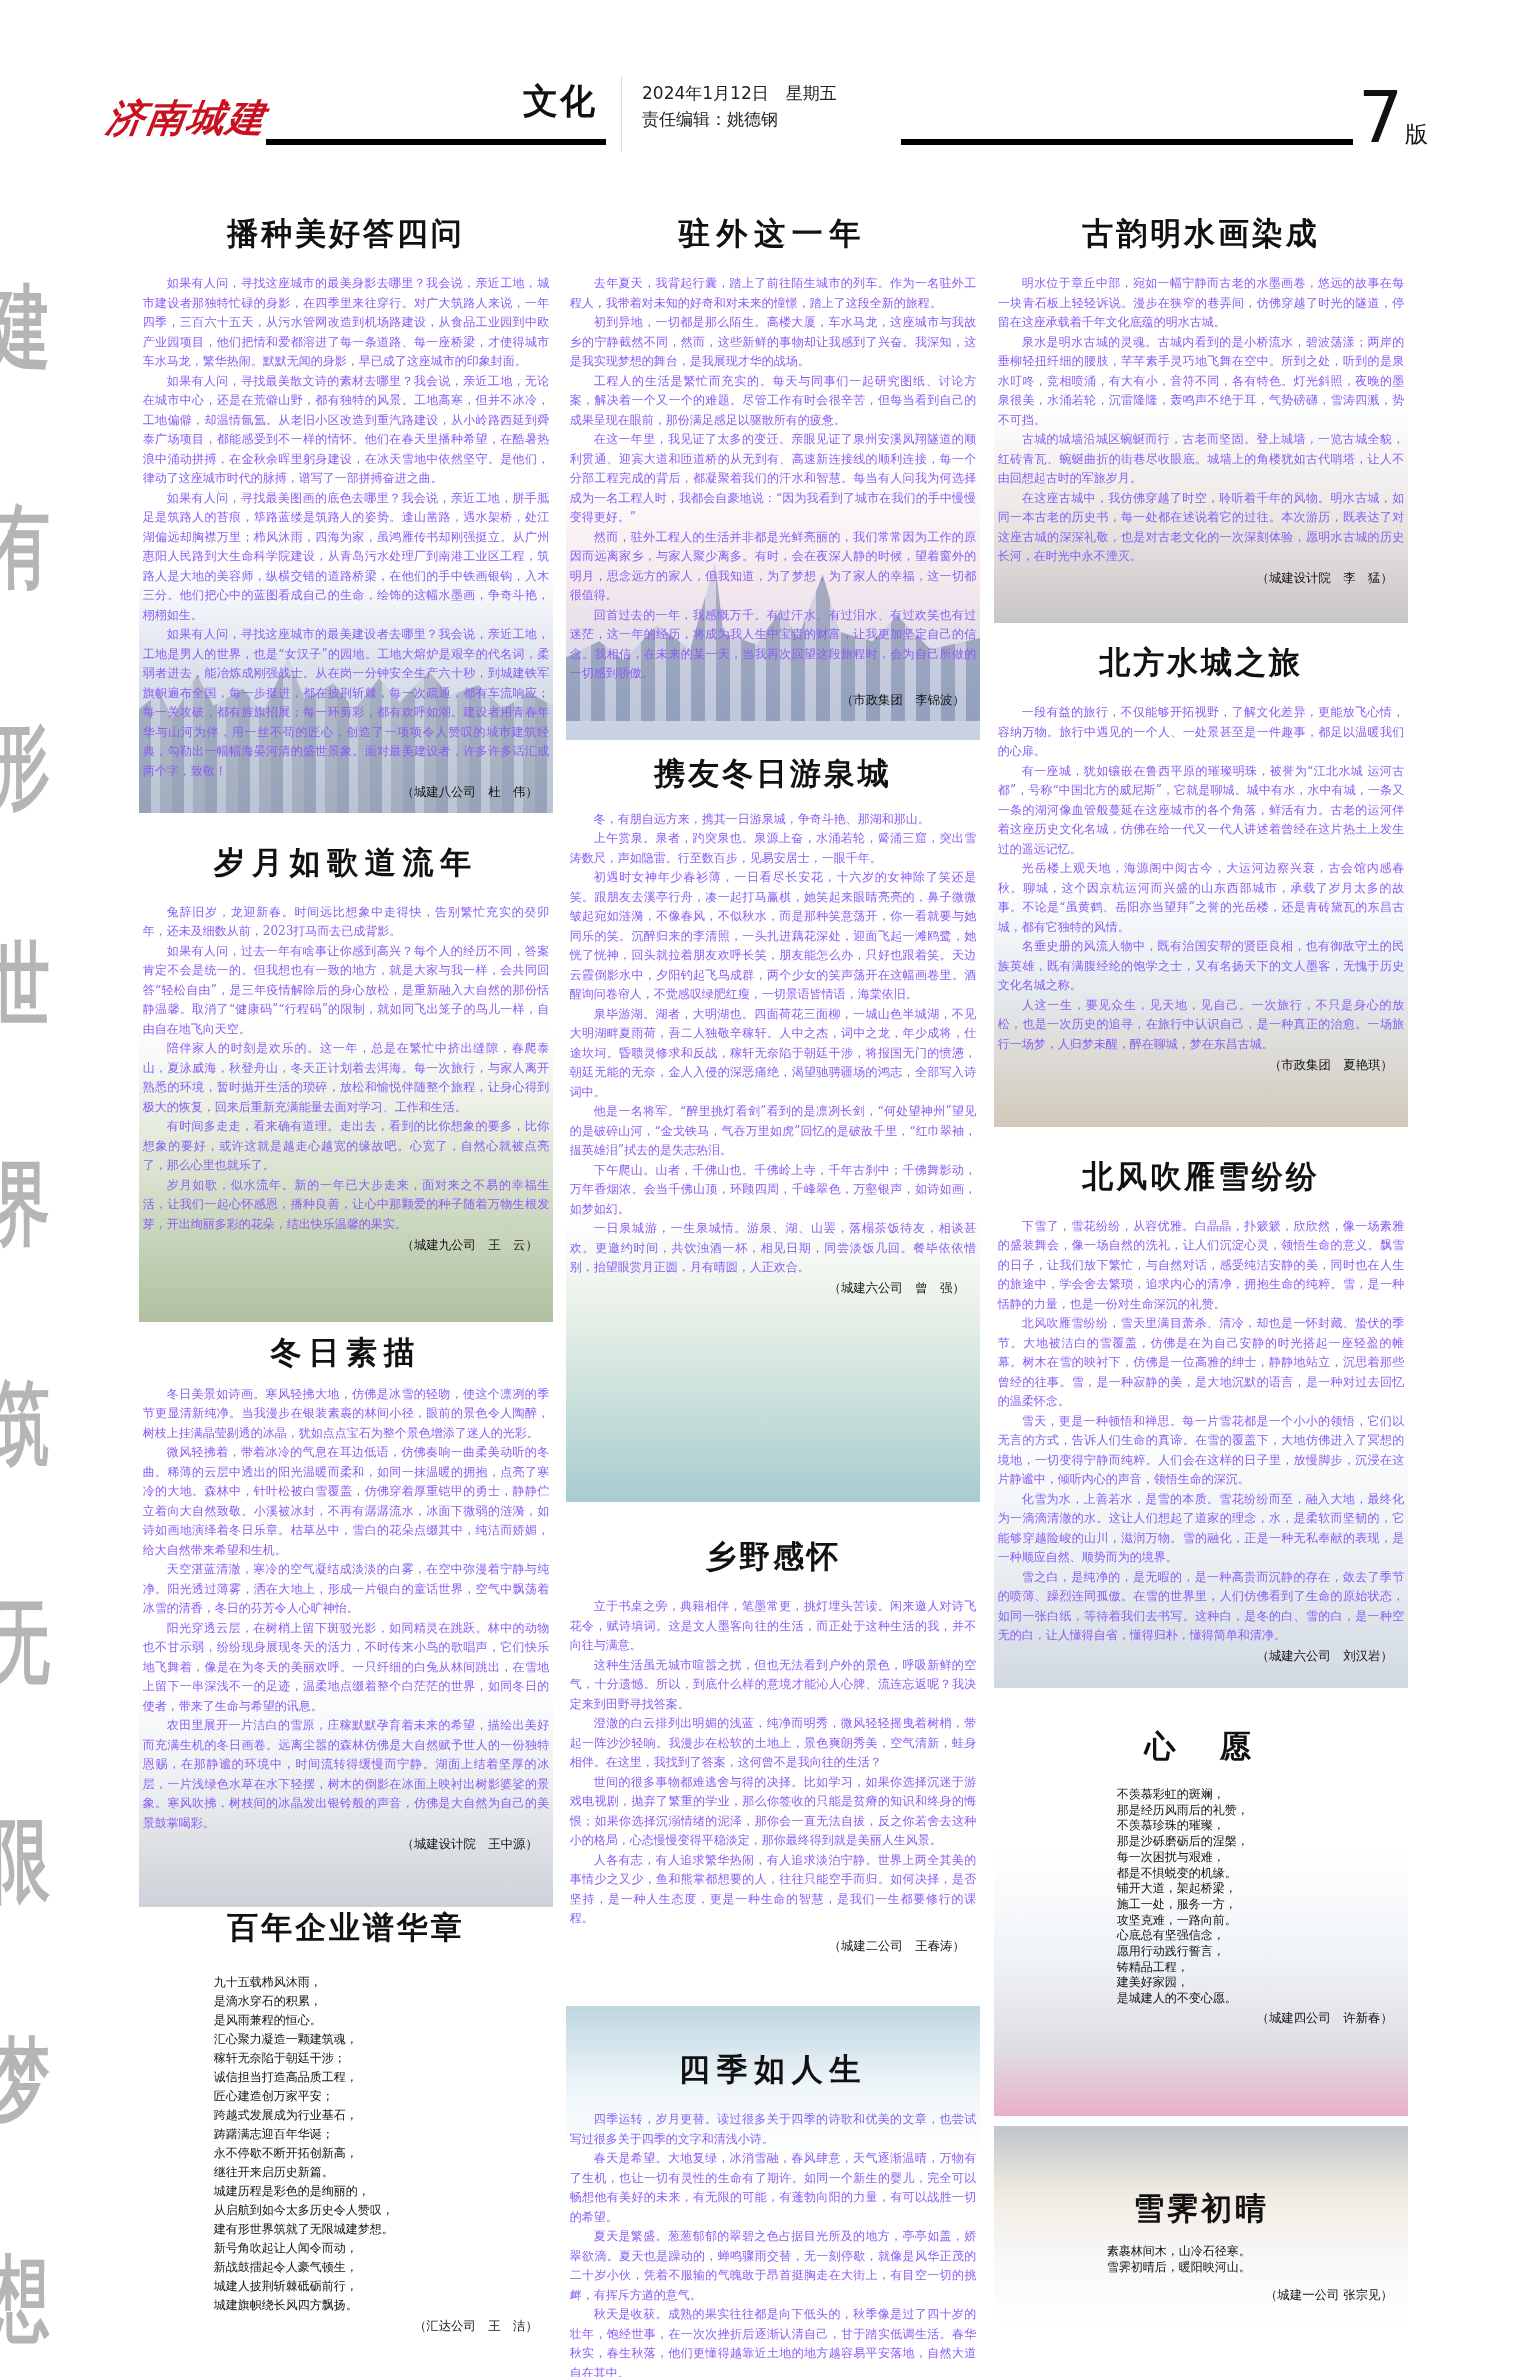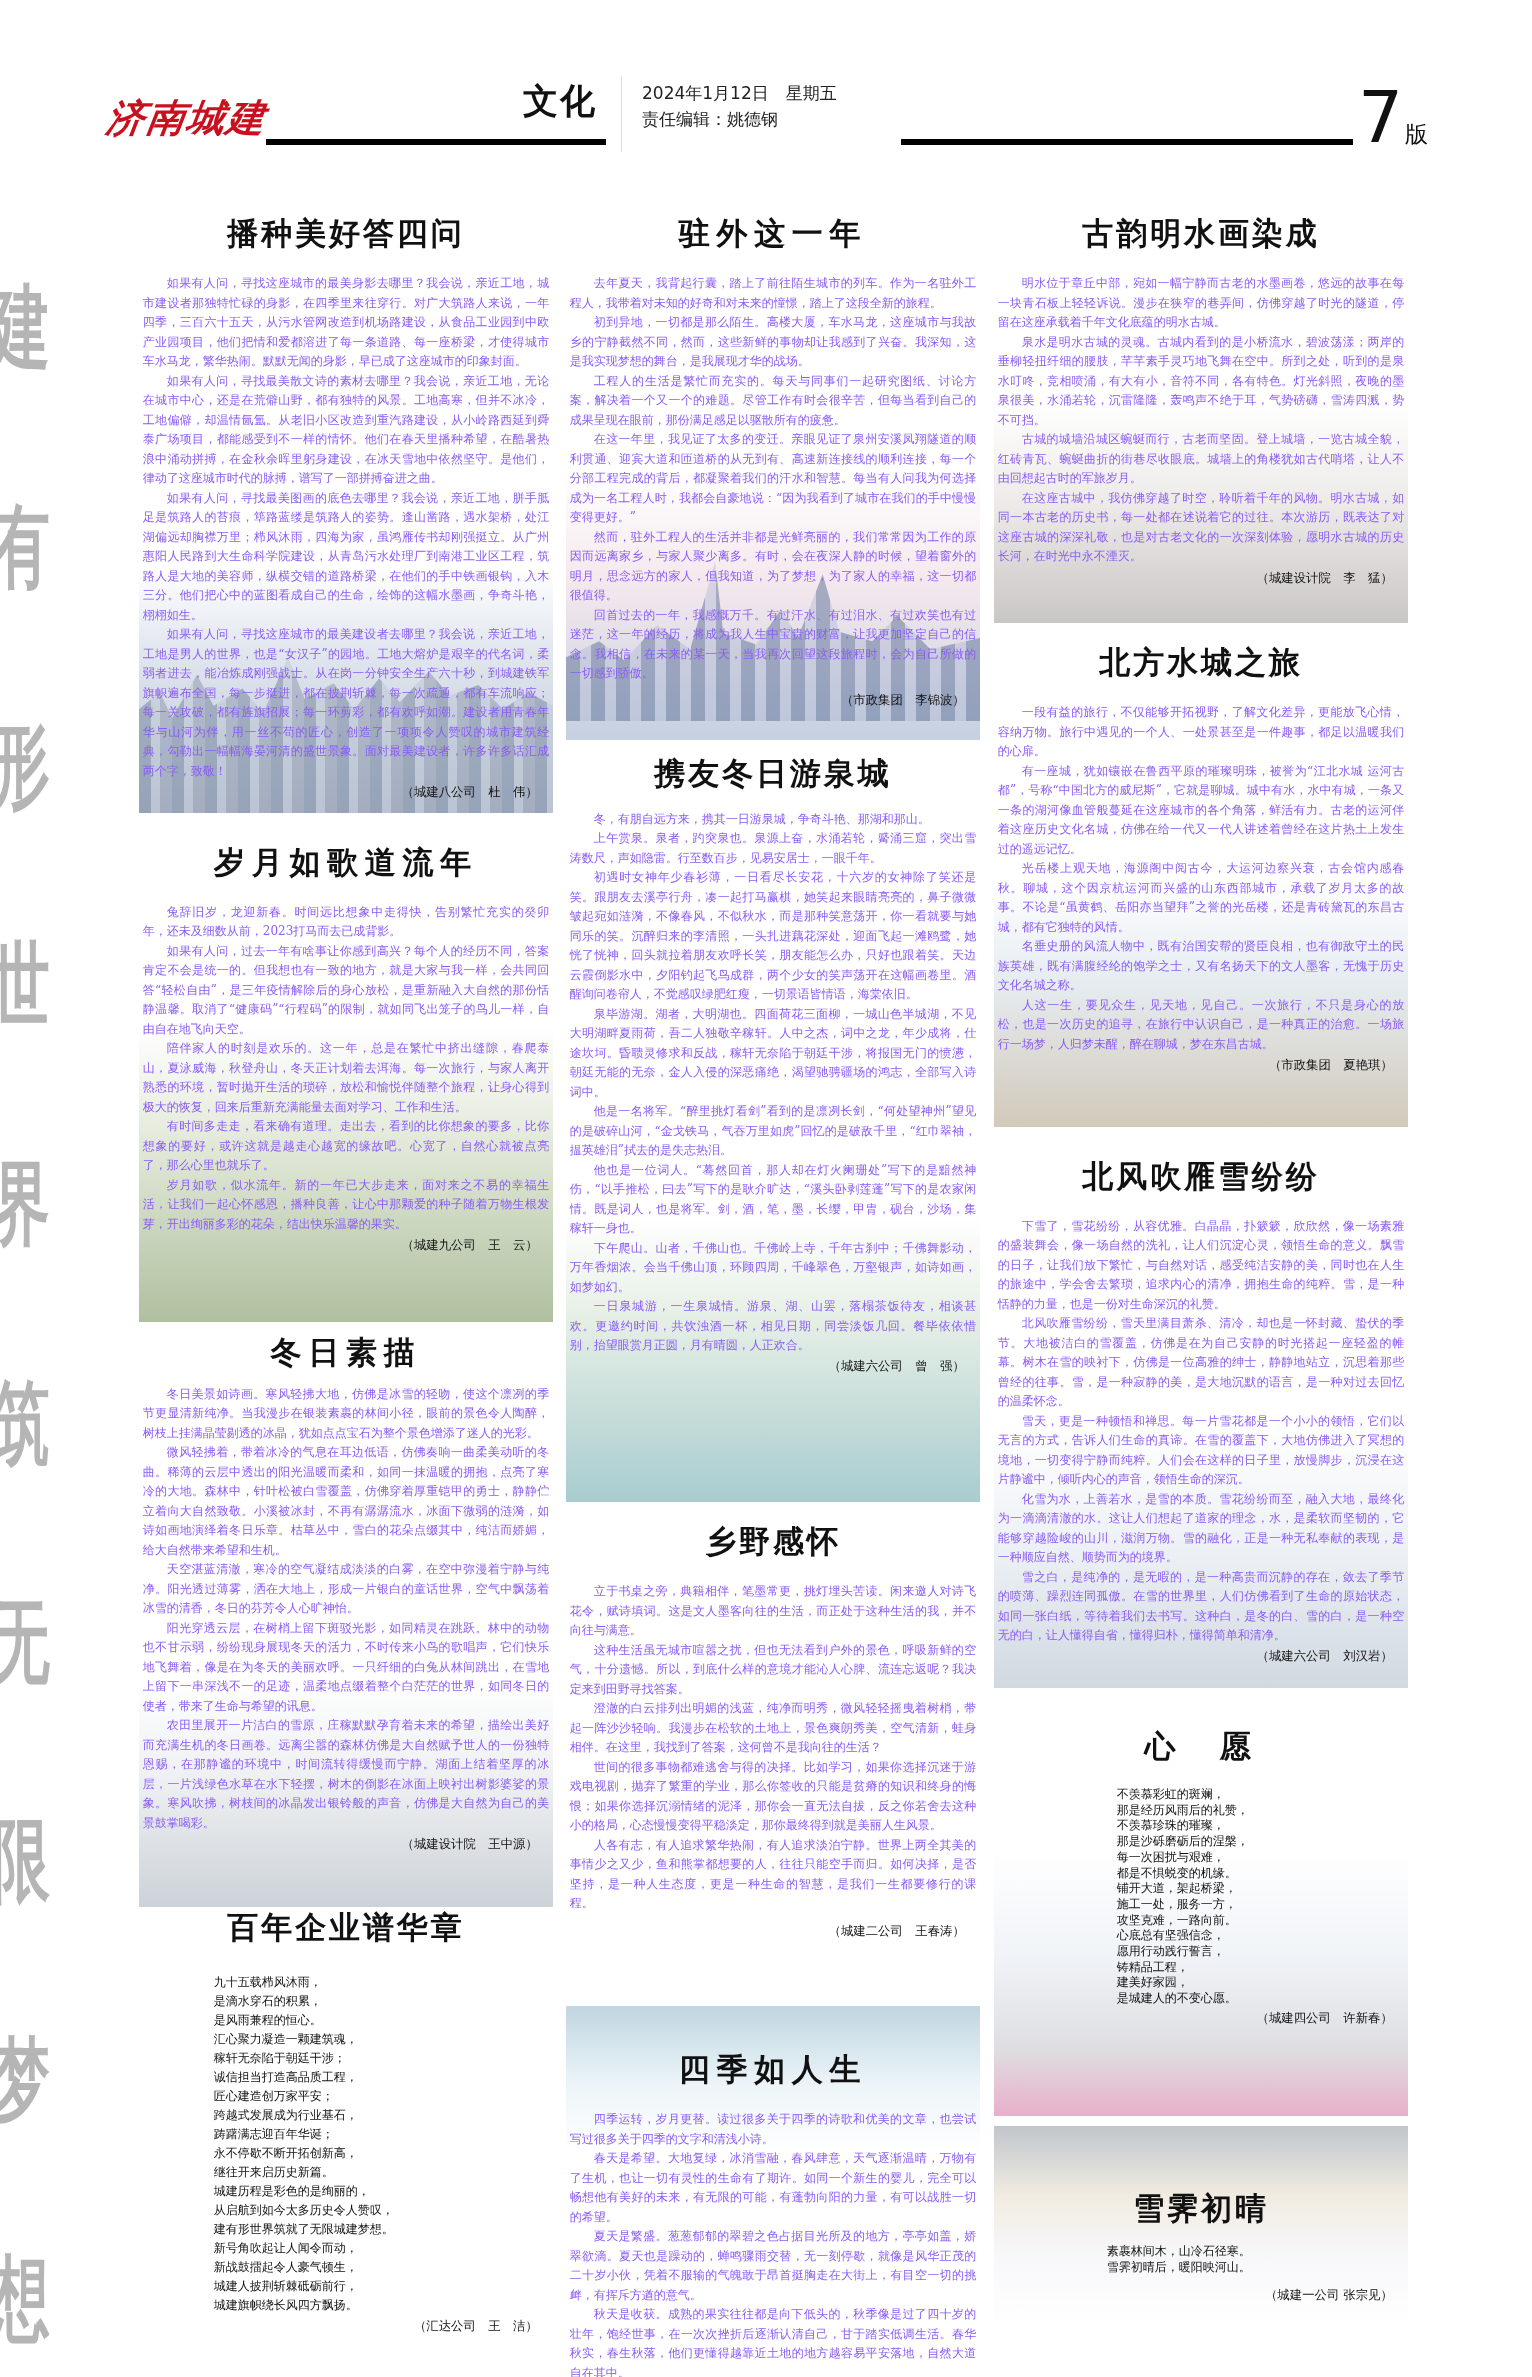--- a/index.html
+++ b/index.html
@@ -157,28 +157,27 @@
   </article>
 
   <article class="article" style="height:762px;">
     <div class="bg quancheng" style="height:285px;"></div>
     <h2 class="title" style="padding-bottom:14.3px;">携友冬日游泉城</h2>
     <p class="p">冬，有朋自远方来，携其一日游泉城，争奇斗艳、那湖和那山。</p>
     <p class="p">上午赏泉。泉者，趵突泉也。泉源上奋，水涌若轮，觱涌三窟，突出雪涛数尺，声如隐雷。行至数百步，见易安居士，一眼千年。</p>
     <p class="p">初遇时女神年少春衫薄，一日看尽长安花，十六岁的女神除了笑还是笑。跟朋友去溪亭行舟，凑一起打马赢棋，她笑起来眼睛亮亮的，鼻子微微皱起宛如涟漪，不像春风，不似秋水，而是那种笑意荡开，你一看就要与她同乐的笑。沉醉归来的李清照，一头扎进藕花深处，迎面飞起一滩鸥鹭，她恍了恍神，回头就拉着朋友欢呼长笑，朋友能怎么办，只好也跟着笑。天边云霞倒影水中，夕阳钓起飞鸟成群，两个少女的笑声荡开在这幅画卷里。酒醒询问卷帘人，不觉感叹绿肥红瘦，一切景语皆情语，海棠依旧。</p>
     <p class="p">泉毕游湖。湖者，大明湖也。四面荷花三面柳，一城山色半城湖，不见大明湖畔夏雨荷，吾二人独敬辛稼轩。人中之杰，词中之龙，年少成将，仕途坎坷。昏聩灵修求和反战，稼轩无奈陷于朝廷干涉，将报国无门的愤懑，朝廷无能的无奈，金人入侵的深恶痛绝，渴望驰骋疆场的鸿志，全部写入诗词中。</p>
     <p class="p">他是一名将军。“醉里挑灯看剑”看到的是凛冽长剑，“何处望神州”望见的是破碎山河，“金戈铁马，气吞万里如虎”回忆的是破敌千里，“红巾翠袖，揾英雄泪”拭去的是失志热泪。</p>
-    <p class="p">他也是一位词人。“蓦然回首，那人却在灯火阑珊处”写下的是黯然神伤，“以手推松，曰去”写下的是耿介旷达，“溪头卧剥莲蓬”写下的是农家闲情。既是词人，也是将军。剑，酒，笔，墨，长缨，甲胄，砚台，沙场，集稼轩一身也。</p>
     <p class="p">下午爬山。山者，千佛山也。千佛岭上寺，千年古刹中；千佛舞影动，万年香烟浓。会当千佛山顶，环顾四周，千峰翠色，万壑银声，如诗如画，如梦如幻。</p>
     <p class="p">一日泉城游，一生泉城情。游泉、湖、山罢，落榻茶饭待友，相谈甚欢。更邀约时间，共饮浊酒一杯，相见日期，同尝淡饭几回。餐毕依依惜别，抬望眼赏月正圆，月有晴圆，人正欢合。</p>
     <div class="byline">（城建六公司　曾　强）</div>
   </article>
 
   <article class="article" style="height:504px;">
-    <h2 class="title" style="padding-top:19px;">乡野感怀</h2>
+    <h2 class="title" style="padding-top:34px;">乡野感怀</h2>
     <p class="p">立于书桌之旁，典籍相伴，笔墨常更，挑灯埋头苦读。闲来邀人对诗飞花令，赋诗填词。这是文人墨客向往的生活，而正处于这种生活的我，并不向往与满意。</p>
     <p class="p">这种生活虽无城市喧嚣之扰，但也无法看到户外的景色，呼吸新鲜的空气，十分遗憾。所以，到底什么样的意境才能沁人心脾、流连忘返呢？我决定来到田野寻找答案。</p>
     <p class="p">澄澈的白云排列出明媚的浅蓝，纯净而明秀，微风轻轻摇曳着树梢，带起一阵沙沙轻响。我漫步在松软的土地上，景色爽朗秀美，空气清新，蛙身相伴。在这里，我找到了答案，这何曾不是我向往的生活？</p>
     <p class="p">世间的很多事物都难逃舍与得的决择。比如学习，如果你选择沉迷于游戏电视剧，抛弃了繁重的学业，那么你签收的只能是贫瘠的知识和终身的悔恨；如果你选择沉溺情绪的泥泽，那你会一直无法自拔，反之你若舍去这种小的格局，心态慢慢变得平稳淡定，那你最终得到就是美丽人生风景。</p>
     <p class="p">人各有志，有人追求繁华热闹，有人追求淡泊宁静。世界上两全其美的事情少之又少，鱼和熊掌都想要的人，往往只能空手而归。如何决择，是否坚持，是一种人生态度，更是一种生命的智慧，是我们一生都要修行的课程。</p>
     <div class="byline" style="padding-top:9.5px;">（城建二公司　王春涛）</div>
   </article>
 
   <article class="article" style="height:528px;">
     <div class="bg beach" style="height:266px;"></div>

